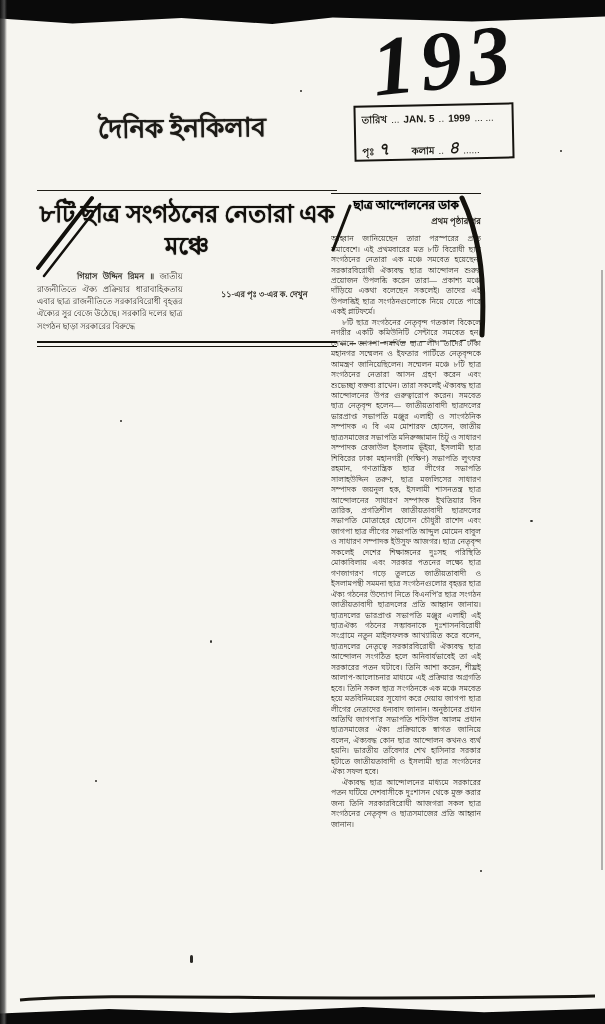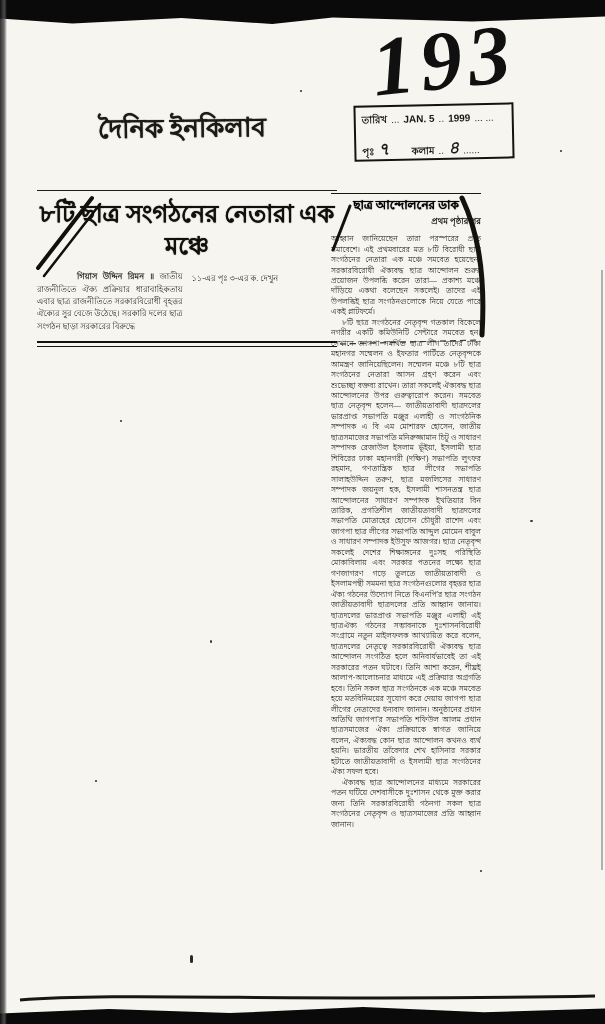--- a/index.html
+++ b/index.html
@@ -50,21 +50,21 @@
   .headline{
     font-size:24px;font-weight:700;line-height:1.32;text-align:center;
     color:#12100c;text-shadow:0 0 1px #12100c;padding-top:8px;
     border-top:1.5px solid #201e18;
   }
   .article-body{display:flex;gap:9px;margin-top:9px;}
   .article-col{
     flex:1;font-size:8.2px;line-height:1.5;text-align:justify;color:#221f18;
   }
   .byline{font-weight:700;padding-left:40px;}
-  .jump-note{display:block;font-weight:400;margin-top:2px;}
+  .jump-note{display:block;text-align:center;font-weight:700;margin-top:18px;}
   .article-rule{margin-top:8px;border-top:2.5px solid #15130e;border-bottom:1px solid #15130e;height:3px;}
 
   
   .pen-marks{position:absolute;left:0;top:0;width:605px;height:1024px;pointer-events:none;}
 
   
   .continuation{
     position:absolute;left:331px;top:193px;width:150px;height:784px;
     overflow:hidden;box-sizing:border-box;
   }
@@ -138,21 +138,21 @@
   </div>
 
   <div class="continuation">
     <div class="cont-header">
       <div class="cont-title">ছাত্র আন্দোলনের ডাক</div>
       <div class="cont-subtitle">প্রথম পৃষ্ঠার পর</div>
     </div>
     <div class="cont-body">
       <p class="cont-par">আহ্বান জানিয়েছেন তারা পরস্পরের প্রতি সমাবেশে। এই প্রথমবারের মত ৮টি বিরোধী ছাত্র সংগঠনের নেতারা এক মঞ্চে সমবেত হয়েছেন। সরকারবিরোধী ঐক্যবদ্ধ ছাত্র আন্দোলন শুরুর প্রয়োজন উপলব্ধি করেন তারা— প্রকাশ্য মঞ্চে দাঁড়িয়ে একথা বলেছেন সকলেই। তাদের এই উপলব্ধিই ছাত্র সংগঠনগুলোকে নিয়ে যেতে পারে একই প্লাটফর্মে।</p>
       <p class="cont-par">৮টি ছাত্র সংগঠনের নেতৃবৃন্দ গতকাল বিকেলে নগরীর একটি কমিউনিটি সেন্টারে সমবেত হন। সেখানে জাগপা সমর্থিত ছাত্র লীগ তাদের ঢাকা মহানগর সম্মেলন ও ইফতার পার্টিতে নেতৃবৃন্দকে আমন্ত্রণ জানিয়েছিলেন। সম্মেলন মঞ্চে ৮টি ছাত্র সংগঠনের নেতারা আসন গ্রহণ করেন এবং শুভেচ্ছা বক্তব্য রাখেন। তারা সকলেই ঐক্যবদ্ধ ছাত্র আন্দোলনের উপর গুরুত্বারোপ করেন। সমবেত ছাত্র নেতৃবৃন্দ হলেন— জাতীয়তাবাদী ছাত্রদলের ভারপ্রাপ্ত সভাপতি মঞ্জুর এলাহী ও সাংগঠনিক সম্পাদক এ বি এম মোশারফ হোসেন, জাতীয় ছাত্রসমাজের সভাপতি মনিরুজ্জামান চিটু ও সাধারণ সম্পাদক রেজাউল ইসলাম ভূঁইয়া, ইসলামী ছাত্র শিবিরের ঢাকা মহানগরী (দক্ষিণ) সভাপতি লুৎফর রহমান, গণতান্ত্রিক ছাত্র লীগের সভাপতি সালাহউদ্দিন তরুণ, ছাত্র মজলিসের সাধারণ সম্পাদক জয়নুল হক, ইসলামী শাসনতন্ত্র ছাত্র আন্দোলনের সাধারণ সম্পাদক ইখতিয়ার বিন তারিক, প্রগতিশীল জাতীয়তাবাদী ছাত্রদলের সভাপতি মোতাহের হোসেন চৌধুরী রাশেদ এবং জাগপা ছাত্র লীগের সভাপতি আব্দুল মোমেন বাবুল ও সাধারণ সম্পাদক ইউসুফ আজগর। ছাত্র নেতৃবৃন্দ সকলেই দেশের শিক্ষাঙ্গনের দুঃসহ পরিস্থিতি মোকাবিলায় এবং সরকার পতনের লক্ষ্যে ছাত্র গণজাগরণ গড়ে তুলতে জাতীয়তাবাদী ও ইসলামপন্থী সমমনা ছাত্র সংগঠনগুলোর বৃহত্তর ছাত্র ঐক্য গঠনের উদ্যোগ নিতে বিএনপি'র ছাত্র সংগঠন জাতীয়তাবাদী ছাত্রদলের প্রতি আহ্বান জানায়। ছাত্রদলের ভারপ্রাপ্ত সভাপতি মঞ্জুর এলাহী এই ছাত্রঐক্য গঠনের সম্ভাবনাকে দুঃশাসনবিরোধী সংগ্রামে নতুন মাইলফলক আখ্যায়িত করে বলেন, ছাত্রদলের নেতৃত্বে সরকারবিরোধী ঐক্যবদ্ধ ছাত্র আন্দোলন সংগঠিত হলে অনিবার্যভাবেই তা এই সরকারের পতন ঘটাবে। তিনি আশা করেন, শীঘ্রই আলাপ-আলোচনার মাধ্যমে এই প্রক্রিয়ার অগ্রগতি হবে। তিনি সকল ছাত্র সংগঠনকে এক মঞ্চে সমবেত হয়ে মতবিনিময়ের সুযোগ করে দেয়ায় জাগপা ছাত্র লীগের নেতাদের ধন্যবাদ জানান। অনুষ্ঠানের প্রধান অতিথি জাগপা'র সভাপতি শফিউল আলম প্রধান ছাত্রসমাজের ঐক্য প্রক্রিয়াকে স্বাগত জানিয়ে বলেন, ঐক্যবদ্ধ কোন ছাত্র আন্দোলন কখনও ব্যর্থ হয়নি। ভারতীয় তাঁবেদার শেখ হাসিনার সরকার হটাতে জাতীয়তাবাদী ও ইসলামী ছাত্র সংগঠনের ঐক্য সফল হবে।</p>
-      <p class="cont-par">ঐক্যবদ্ধ ছাত্র আন্দোলনের মাধ্যমে সরকারের পতন ঘটিয়ে দেশবাসীকে দুঃশাসন থেকে মুক্ত করার জন্য তিনি সরকারবিরোধী গঠনগা সকল ছাত্র সংগঠনের নেতৃবৃন্দ ও ছাত্রসমাজের প্রতি আহ্বান জানান।</p>
+      <p class="cont-par">ঐক্যবদ্ধ ছাত্র আন্দোলনের মাধ্যমে সরকারের পতন ঘটিয়ে দেশবাসীকে দুঃশাসন থেকে মুক্ত করার জন্য তিনি সরকারবিরোধী আজগরা সকল ছাত্র সংগঠনের নেতৃবৃন্দ ও ছাত্রসমাজের প্রতি আহ্বান জানান।</p>
     </div>
   </div>
 
   <svg class="pen-marks" viewBox="0 0 605 1024" xmlns="http://www.w3.org/2000/svg">
 
     <path d="M 38 268 L 92 198" stroke="#12100c" stroke-width="4" stroke-linecap="round" fill="none"></path>
     <path d="M 44 276 L 100 204" stroke="#12100c" stroke-width="2.5" stroke-linecap="round" fill="none"></path>
 
     <path d="M 333 250 L 350 206" stroke="#14120d" stroke-width="3" stroke-linecap="round" fill="none"></path>
 

